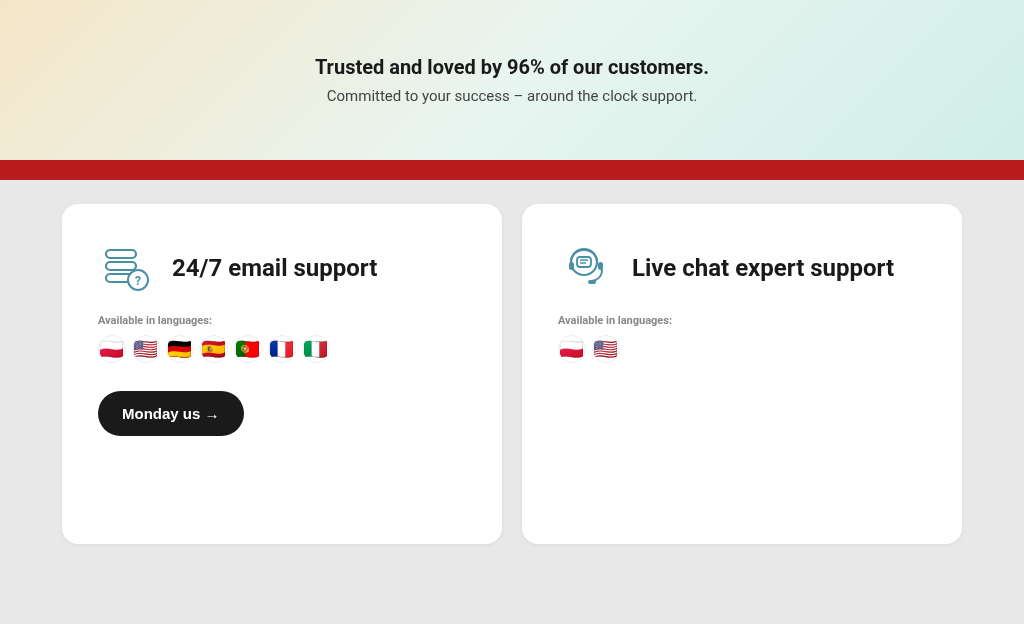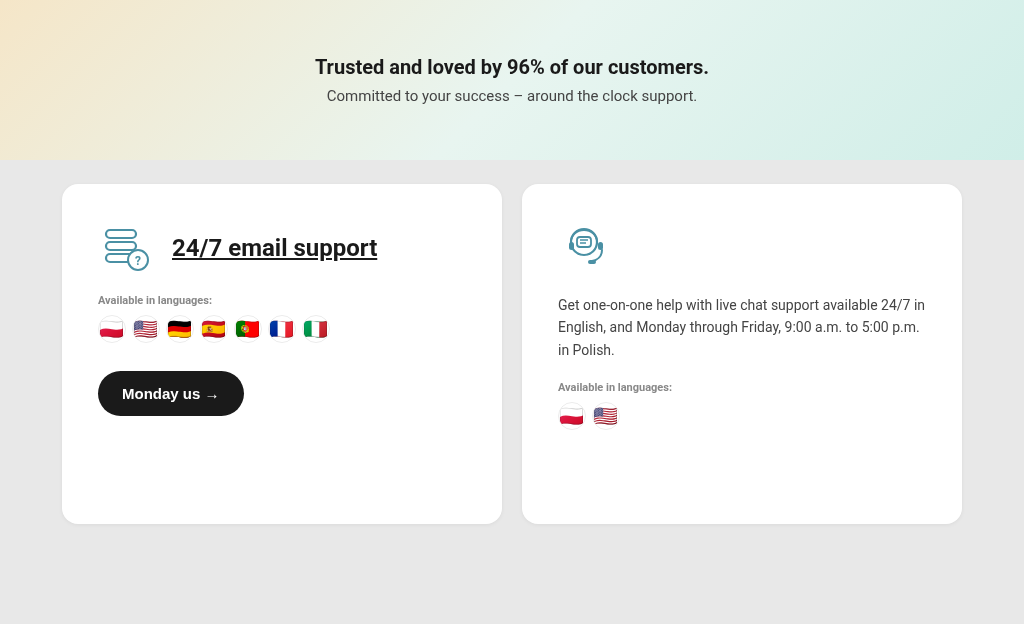--- a/index.html
+++ b/index.html
@@ -15,20 +15,21 @@
       height: 624px;
       overflow: hidden;
     }
 
     .page-wrapper {
       width: 1024px;
       height: 624px;
       display: flex;
       flex-direction: column;
       background: #b91c1c;
+      gap: 20px;
     }
 
     
     .hero-banner {
       width: 100%;
       height: 160px;
       background: linear-gradient(135deg, #f5e6c8 0%, #e8f5f0 50%, #d0eee8 100%);
       display: flex;
       flex-direction: column;
       align-items: center;
@@ -84,21 +85,20 @@
       width: 56px;
       height: 56px;
       flex-shrink: 0;
     }
 
     .card-title {
       font-size: 24px;
       font-weight: 700;
       color: #1a1a1a;
       line-height: 1.2;
-      text-decoration: underline;
     }
 
     .card-description {
       font-size: 14px;
       color: #444;
       line-height: 1.6;
       margin-bottom: 20px;
     }
 
     .languages-label {
@@ -202,22 +202,22 @@
             <line x1="22" y1="20" x2="30" y2="20" stroke="#4a90a4" stroke-width="1.5"></line>
             <line x1="22" y1="23" x2="28" y2="23" stroke="#4a90a4" stroke-width="1.5"></line>
 
             <path d="M13 22 C13 15 19 10 26 10 C33 10 39 15 39 22" stroke="#4a90a4" stroke-width="2" fill="none"></path>
             <rect x="11" y="22" width="5" height="8" rx="2.5" fill="#4a90a4"></rect>
             <rect x="40" y="22" width="5" height="8" rx="2.5" fill="#4a90a4"></rect>
             <path d="M44 30 C44 36 40 40 34 41" stroke="#4a90a4" stroke-width="2" fill="none" stroke-linecap="round"></path>
             <rect x="30" y="40" width="8" height="4" rx="2" fill="#4a90a4"></rect>
           </svg>
         </div>
-      </div>
-      <div class="card-description">Get one-on-one help with live chat support available 24/7 in English, and Monday through Friday, 9:00 a.m. to 5:00 p.m. in Polish.</div>
+        <div class="card-title">Live chat expert support</div>
+      </div>
       <div class="languages-label">Available in languages:</div>
       <div class="language-flags">
         <span class="flag">🇵🇱</span>
         <span class="flag">🇺🇸</span>
       </div>
     </div>
 
   </div>
 </div>
 

